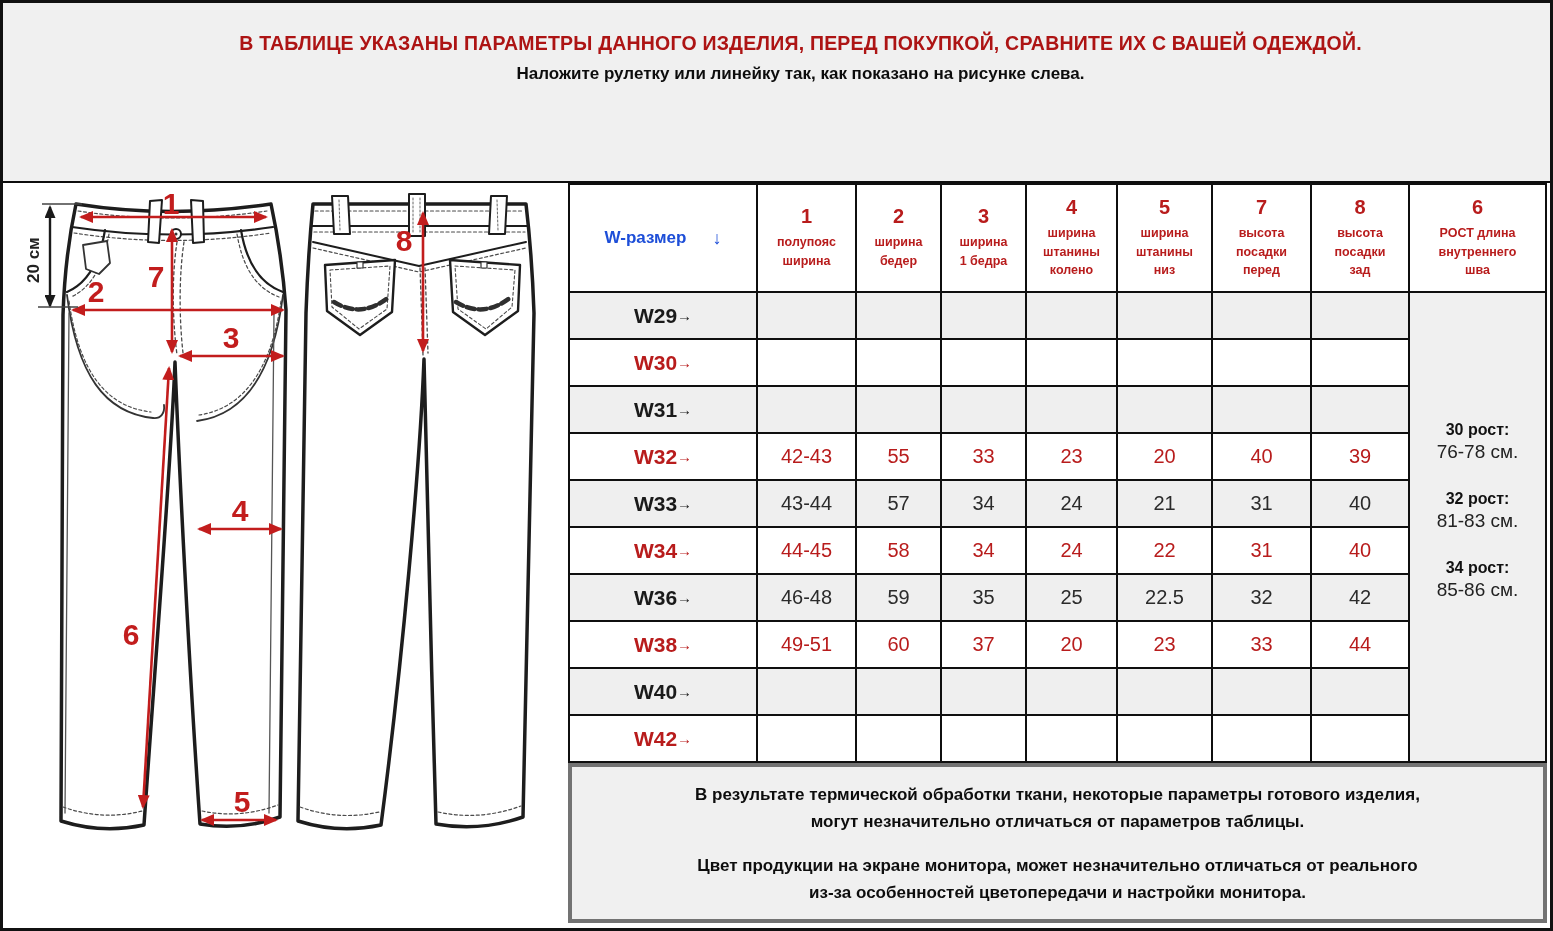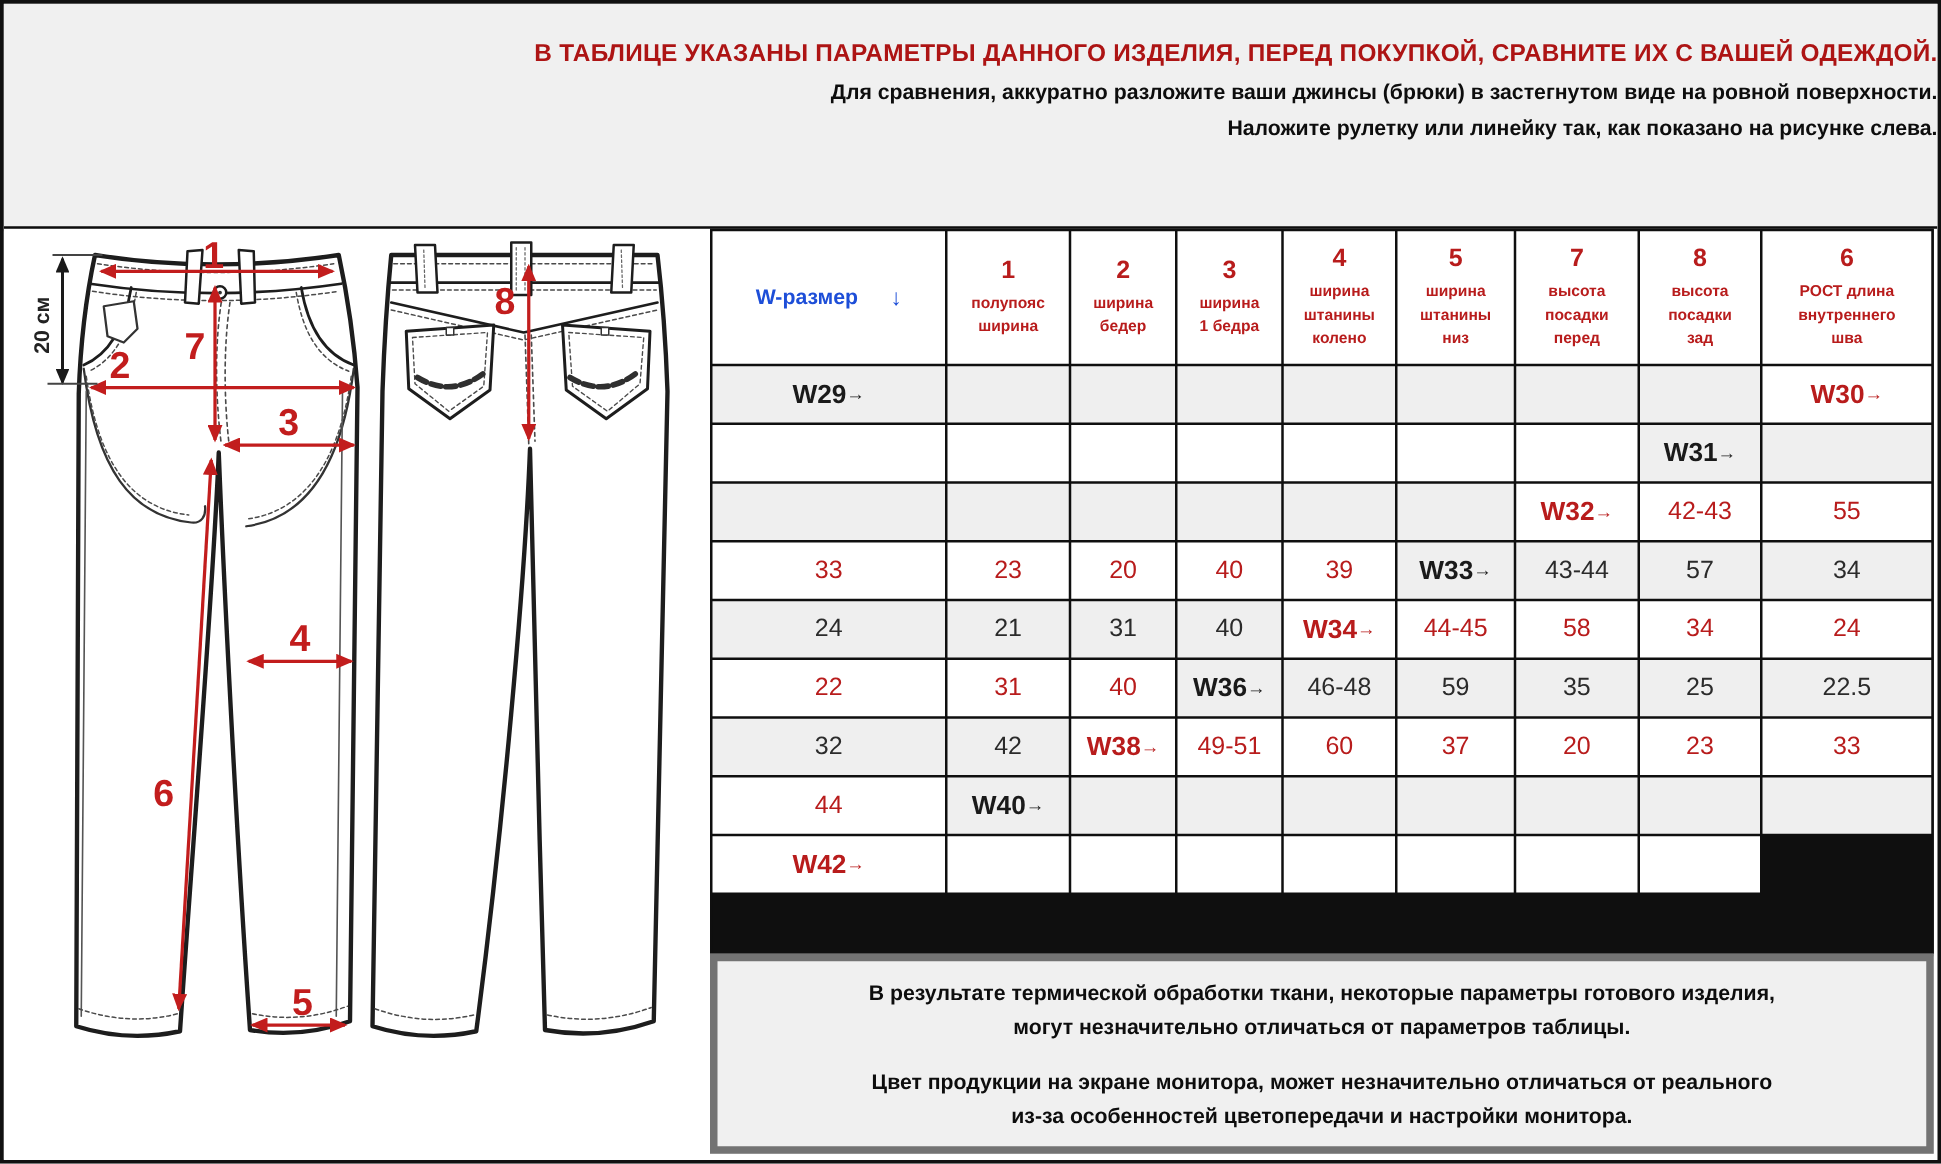--- a/index.html
+++ b/index.html
@@ -5,21 +5,21 @@
   html,body{margin:0;padding:0;background:#ffffff;}
   .screen{
     position:relative;width:1553px;height:931px;box-sizing:border-box;
     border:3px solid #111;background:#ffffff;overflow:hidden;
     font-family:"Liberation Sans","DejaVu Sans",sans-serif;
   }
   
   .top-band{
     position:absolute;left:0;top:0;width:1547px;height:180px;
     background:#f0f0f0;border-bottom:2px solid #0d0d0d;box-sizing:border-box;
-    text-align:right;
+    text-align:center;
     padding-left:48px;
   }
   .main-title{margin-top:29px;font-size:19.5px;font-weight:bold;color:#ad1414;letter-spacing:.2px;}
   .site{margin-top:7px;font-size:12.5px;font-weight:bold;color:#8f8f8f;letter-spacing:.6px;}
   .instr{margin-top:9px;font-size:17px;font-weight:bold;color:#0d0d0d;white-space:pre-wrap;}
   .instr:first-of-type{margin-top:12px;}
 
   
   .diagram{position:absolute;left:0;top:182px;width:565px;height:742px;background:#fff;}
   .diagram svg{display:block;}
@@ -46,34 +46,33 @@
   .shade{background:#efefef;}
   .redtext{color:#b81c1c;text-align:right;}
   .rost-cell{grid-column:9;grid-row:2 / span 10;background:#f0f0f0;}
   .rost-wrap{display:flex;flex-direction:column;gap:27px;text-align:center;transform:translateY(-16px);}
   .rost-size{font-size:16px;font-weight:bold;color:#111;}
   .rost-range{font-size:19px;color:#222;margin-top:2px;}
 
   
   .notes-box{
     position:absolute;left:565px;top:760px;width:979px;height:160px;box-sizing:border-box;
-    background:#f0f0f0;border:6px solid #737373;
+    background:#f0f0f0;border:4px solid #737373;
     display:flex;flex-direction:column;align-items:center;justify-content:center;gap:17px;
     text-align:center;
   }
   .note{margin:0;font-size:17px;font-weight:bold;color:#0d0d0d;line-height:27px;}
 </style>
 </head>
 <body>
 
 <div class="screen">
 
   <div class="top-band">
     <div class="main-title">В ТАБЛИЦЕ УКАЗАНЫ ПАРАМЕТРЫ ДАННОГО ИЗДЕЛИЯ, ПЕРЕД ПОКУПКОЙ, СРАВНИТЕ ИХ С ВАШЕЙ ОДЕЖДОЙ.</div>
-    <div class="instr">Для сравнения, аккуратно разложите ваши джинсы (брюки) в застегнутом виде на ровной поверхности.</div>
     <div class="instr">Наложите рулетку или линейку так, как показано на рисунке слева.</div>
   </div>
 
   <div class="diagram">
     <svg width="565" height="742" viewBox="0 0 565 742" xmlns="http://www.w3.org/2000/svg">
       <defs>
         <marker id="rE" markerWidth="14" markerHeight="12" refX="12" refY="6" orient="auto" markerUnits="userSpaceOnUse">
           <path d="M0,0 L14,6 L0,12 Z" fill="#c21d1d"></path>
         </marker>
         <marker id="rS" markerWidth="14" markerHeight="12" refX="2" refY="6" orient="auto" markerUnits="userSpaceOnUse">
@@ -175,20 +174,36 @@
         <text x="401" y="66">8</text>
       </g>
     </svg>
   </div>
 
   <div class="size-grid" id="size-grid">
     <div class="cell wcell">
       <span>W-размер</span>
       <span class="warrow">↓</span>
     </div>
+    <div class="cell rost-cell">
+      <div class="rost-wrap">
+        <div class="rost-entry">
+          <div class="rost-size">30 рост:</div>
+          <div class="rost-range">76-78 см.</div>
+        </div>
+        <div class="rost-entry">
+          <div class="rost-size">32 рост:</div>
+          <div class="rost-range">81-83 см.</div>
+        </div>
+        <div class="rost-entry">
+          <div class="rost-size">34 рост:</div>
+          <div class="rost-range">85-86 см.</div>
+        </div>
+      </div>
+    </div>
 
   <div class="cell hcell">
         <div class="hnum">1</div>
         <div class="hline">полупояс</div>
         <div class="hline">ширина</div>
       </div>
       <div class="cell hcell">
         <div class="hnum">2</div>
         <div class="hline">ширина</div>
         <div class="hline">бедер</div>

